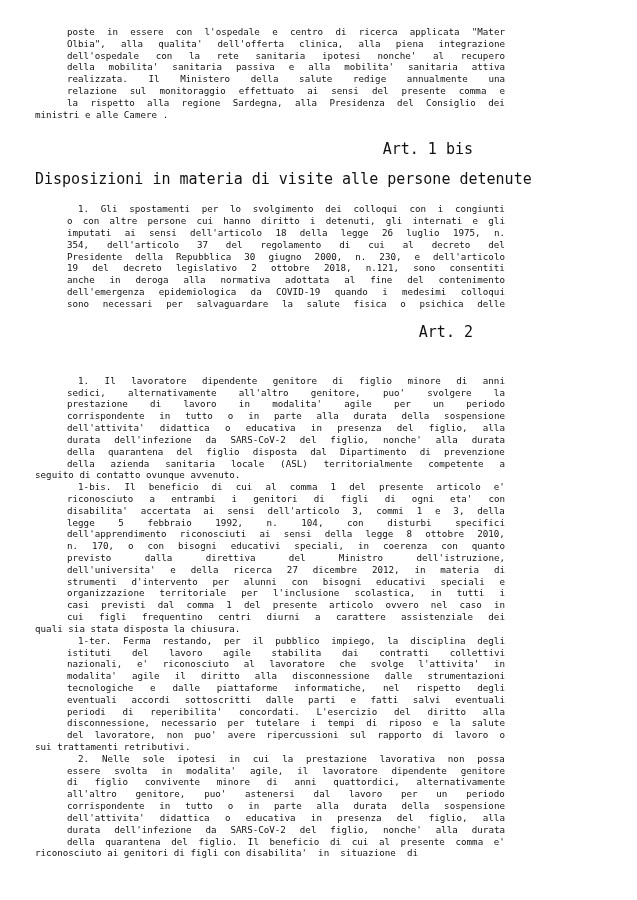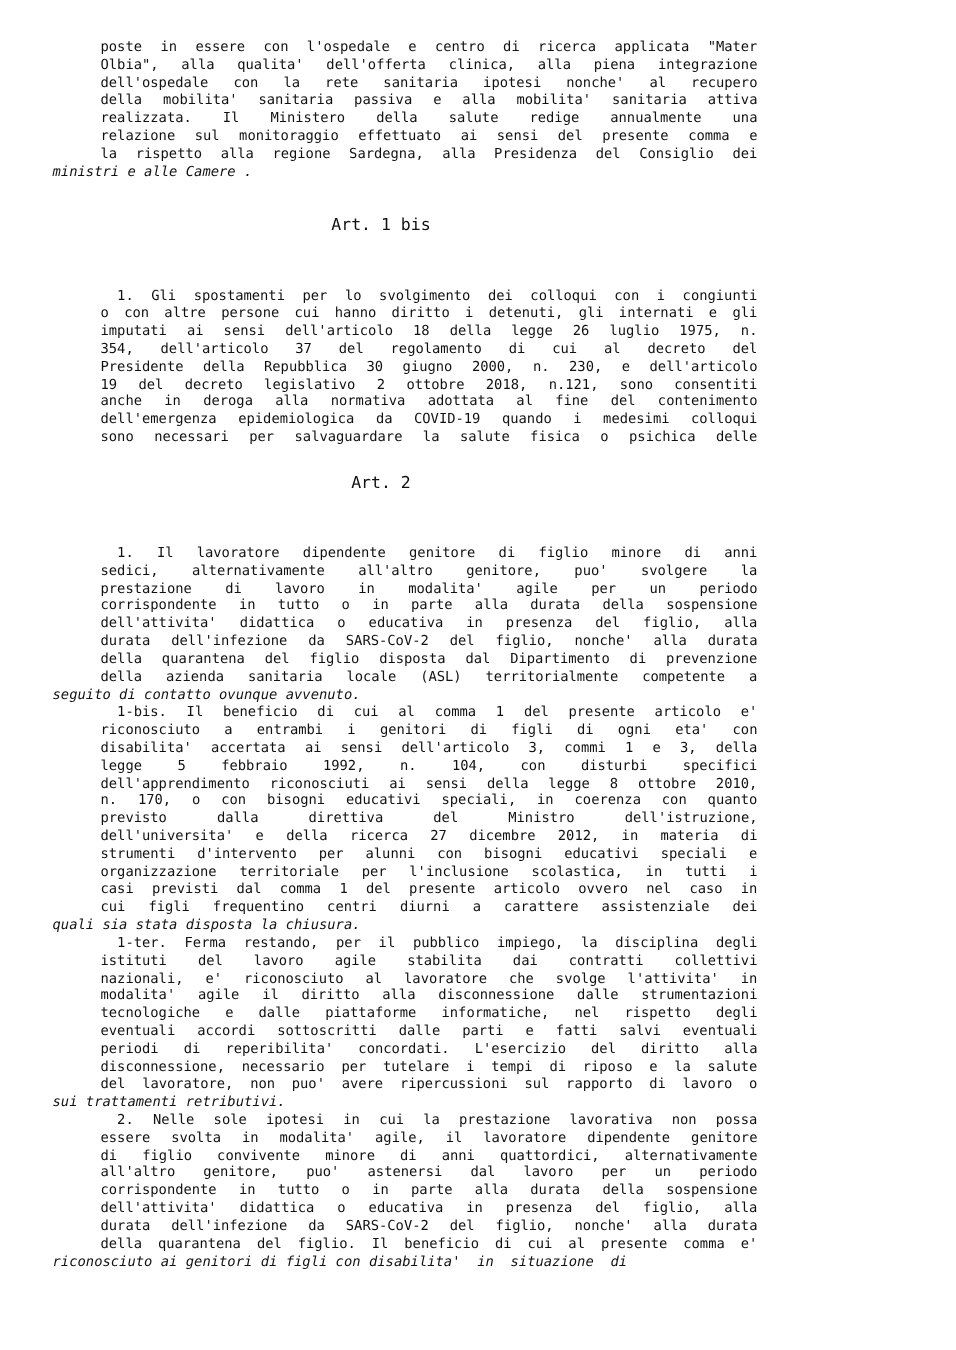--- a/index.html
+++ b/index.html
@@ -25,21 +25,20 @@
   }
 
   .line {
     display: block;
     font-size: 9.2px;
     line-height: 11.82px;
     letter-spacing: 0.02px;
     white-space: pre;
     height: 11.82px;
     color: #111111;
-    font-style: italic;
   }
 
   
   .j {
     display: flex;
     justify-content: space-between;
     width: 438px;
     font-size: 9.2px;
     line-height: 11.82px;
     height: 11.82px;
@@ -51,22 +50,22 @@
 
   
   .flush {
     display: block;
     width: 438px;
   }
 
   .center {
     display: block;
     width: 438px;
-    text-align: center;
-    font-size: 11px;
+    text-align: right;
+    font-size: 15px;
     line-height: 11.82px;
     height: 11.82px;
     white-space: pre;
     color: #111111;
   }
   .gap-md { height: 17.8px; }
   .gap-lg { height: 23.6px; }
 </style>
 </head>
 <body>
@@ -78,20 +77,21 @@
       <div class="j"><span>dell'ospedale</span><span>con</span><span>la</span><span>rete</span><span>sanitaria</span><span>ipotesi</span><span>nonche'</span><span>al</span><span>recupero</span></div>
       <div class="j"><span>della</span><span>mobilita'</span><span>sanitaria</span><span>passiva</span><span>e</span><span>alla</span><span>mobilita'</span><span>sanitaria</span><span>attiva</span></div>
       <div class="j"><span>realizzata.</span><span>Il</span><span>Ministero</span><span>della</span><span>salute</span><span>redige</span><span>annualmente</span><span>una</span></div>
       <div class="j"><span>relazione</span><span>sul</span><span>monitoraggio</span><span>effettuato</span><span>ai</span><span>sensi</span><span>del</span><span>presente</span><span>comma</span><span>e</span></div>
       <div class="j"><span>la</span><span>rispetto</span><span>alla</span><span>regione</span><span>Sardegna,</span><span>alla</span><span>Presidenza</span><span>del</span><span>Consiglio</span><span>dei</span></div>
       <div class="line flush">ministri e alle Camere .</div>
     </div>
     <div class="gap-lg"></div>
     <div class="center">Art. 1 bis</div>
     <div class="gap-md"></div>
+    <div class="center">Disposizioni in materia di visite alle persone detenute</div>
     <div class="gap-md"></div>
     <div>
       <div class="j"><span>  1.</span><span>Gli</span><span>spostamenti</span><span>per</span><span>lo</span><span>svolgimento</span><span>dei</span><span>colloqui</span><span>con</span><span>i</span><span>congiunti</span></div>
       <div class="j"><span>o</span><span>con</span><span>altre</span><span>persone</span><span>cui</span><span>hanno</span><span>diritto</span><span>i</span><span>detenuti,</span><span>gli</span><span>internati</span><span>e</span><span>gli</span></div>
       <div class="j"><span>imputati</span><span>ai</span><span>sensi</span><span>dell'articolo</span><span>18</span><span>della</span><span>legge</span><span>26</span><span>luglio</span><span>1975,</span><span>n.</span></div>
       <div class="j"><span>354,</span><span>dell'articolo</span><span>37</span><span>del</span><span>regolamento</span><span>di</span><span>cui</span><span>al</span><span>decreto</span><span>del</span></div>
       <div class="j"><span>Presidente</span><span>della</span><span>Repubblica</span><span>30</span><span>giugno</span><span>2000,</span><span>n.</span><span>230,</span><span>e</span><span>dell'articolo</span></div>
       <div class="j"><span>19</span><span>del</span><span>decreto</span><span>legislativo</span><span>2</span><span>ottobre</span><span>2018,</span><span>n.121,</span><span>sono</span><span>consentiti</span></div>
       <div class="j"><span>anche</span><span>in</span><span>deroga</span><span>alla</span><span>normativa</span><span>adottata</span><span>al</span><span>fine</span><span>del</span><span>contenimento</span></div>
       <div class="j"><span>dell'emergenza</span><span>epidemiologica</span><span>da</span><span>COVID-19</span><span>quando</span><span>i</span><span>medesimi</span><span>colloqui</span></div>

